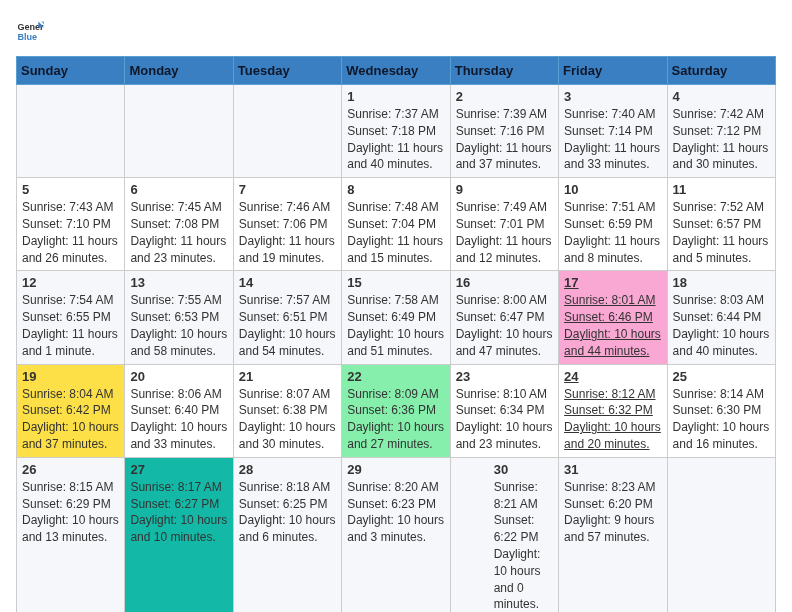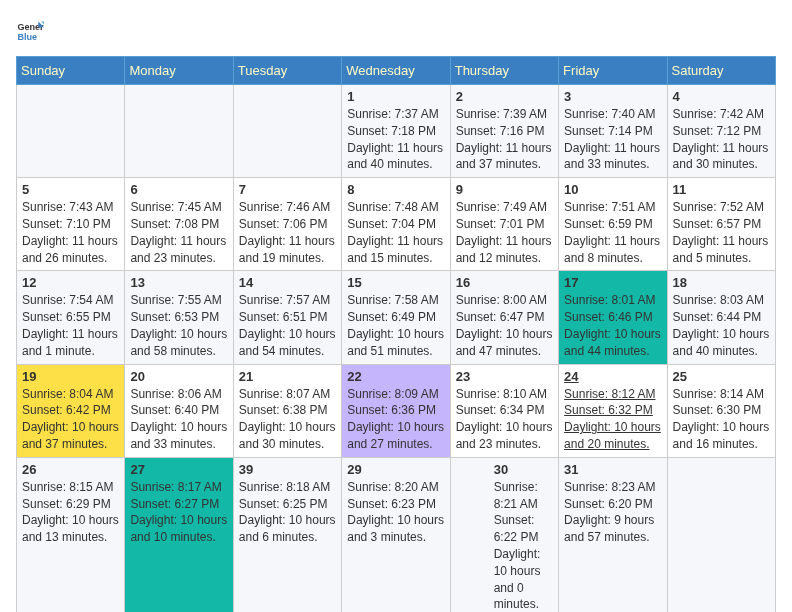--- a/index.html
+++ b/index.html
@@ -37,23 +37,23 @@
       font-size: 14px;
       color: #555;
     }
     .calendar {
       width: 100%;
       border-collapse: collapse;
       border: 1px solid #ccc;
     }
     .calendar th {
       background: #3a7fc1;
-      color: #fef9c3;
+      color: #0f172a;
       font-size: 13px;
-      font-weight: normal;
+      font-weight: bold;
       padding: 6px 4px;
       text-align: left;
       border: 1px solid #5a9fd4;
     }
     .calendar td {
       vertical-align: top;
       padding: 4px 5px;
       border: 1px solid #ccc;
       font-size: 10.5px;
       color: #333;
@@ -178,21 +178,21 @@
           <div class="day-info">Sunrise: 7:57 AM<br>Sunset: 6:51 PM<br>Daylight: 10 hours and 54 minutes.</div>
         </td>
         <td style="background: rgb(245, 247, 250);">
           <span class="day-num">15</span>
           <div class="day-info">Sunrise: 7:58 AM<br>Sunset: 6:49 PM<br>Daylight: 10 hours and 51 minutes.</div>
         </td>
         <td style="background: rgb(245, 247, 250);">
           <span class="day-num">16</span>
           <div class="day-info">Sunrise: 8:00 AM<br>Sunset: 6:47 PM<br>Daylight: 10 hours and 47 minutes.</div>
         </td>
-        <td style="background: #14b8a6;">
+        <td style="background: #f9a8d4; text-decoration: underline;">
           <span class="day-num">17</span>
           <div class="day-info">Sunrise: 8:01 AM<br>Sunset: 6:46 PM<br>Daylight: 10 hours and 44 minutes.</div>
         </td>
         <td style="background: rgb(245, 247, 250);">
           <span class="day-num">18</span>
           <div class="day-info">Sunrise: 8:03 AM<br>Sunset: 6:44 PM<br>Daylight: 10 hours and 40 minutes.</div>
         </td>
       </tr>
       <tr>
         <td style="background: #fde047;">
@@ -200,21 +200,21 @@
           <div class="day-info">Sunrise: 8:04 AM<br>Sunset: 6:42 PM<br>Daylight: 10 hours and 37 minutes.</div>
         </td>
         <td style="background: rgb(255, 255, 255);">
           <span class="day-num">20</span>
           <div class="day-info">Sunrise: 8:06 AM<br>Sunset: 6:40 PM<br>Daylight: 10 hours and 33 minutes.</div>
         </td>
         <td style="background: rgb(255, 255, 255);">
           <span class="day-num">21</span>
           <div class="day-info">Sunrise: 8:07 AM<br>Sunset: 6:38 PM<br>Daylight: 10 hours and 30 minutes.</div>
         </td>
-        <td style="background: #c4b5fd;">
+        <td style="background: #86efac;">
           <span class="day-num">22</span>
           <div class="day-info">Sunrise: 8:09 AM<br>Sunset: 6:36 PM<br>Daylight: 10 hours and 27 minutes.</div>
         </td>
         <td style="background: rgb(255, 255, 255);">
           <span class="day-num">23</span>
           <div class="day-info">Sunrise: 8:10 AM<br>Sunset: 6:34 PM<br>Daylight: 10 hours and 23 minutes.</div>
         </td>
         <td style="background: rgb(255, 255, 255); text-decoration: underline;">
           <span class="day-num">24</span>
           <div class="day-info">Sunrise: 8:12 AM<br>Sunset: 6:32 PM<br>Daylight: 10 hours and 20 minutes.</div>
@@ -227,21 +227,21 @@
       <tr>
         <td style="background: rgb(245, 247, 250);">
           <span class="day-num">26</span>
           <div class="day-info">Sunrise: 8:15 AM<br>Sunset: 6:29 PM<br>Daylight: 10 hours and 13 minutes.</div>
         </td>
         <td style="background: #14b8a6;">
           <span class="day-num">27</span>
           <div class="day-info">Sunrise: 8:17 AM<br>Sunset: 6:27 PM<br>Daylight: 10 hours and 10 minutes.</div>
         </td>
         <td style="background: rgb(245, 247, 250);">
-          <span class="day-num">39</span>
+          <span class="day-num">28</span>
           <div class="day-info">Sunrise: 8:18 AM<br>Sunset: 6:25 PM<br>Daylight: 10 hours and 6 minutes.</div>
         </td>
         <td style="background: rgb(245, 247, 250);">
           <span class="day-num">29</span>
           <div class="day-info">Sunrise: 8:20 AM<br>Sunset: 6:23 PM<br>Daylight: 10 hours and 3 minutes.</div>
         </td>
         <td style="background: rgb(245, 247, 250); padding-left: 43px;">
           <span class="day-num">30</span>
           <div class="day-info">Sunrise: 8:21 AM<br>Sunset: 6:22 PM<br>Daylight: 10 hours and 0 minutes.</div>
         </td>

